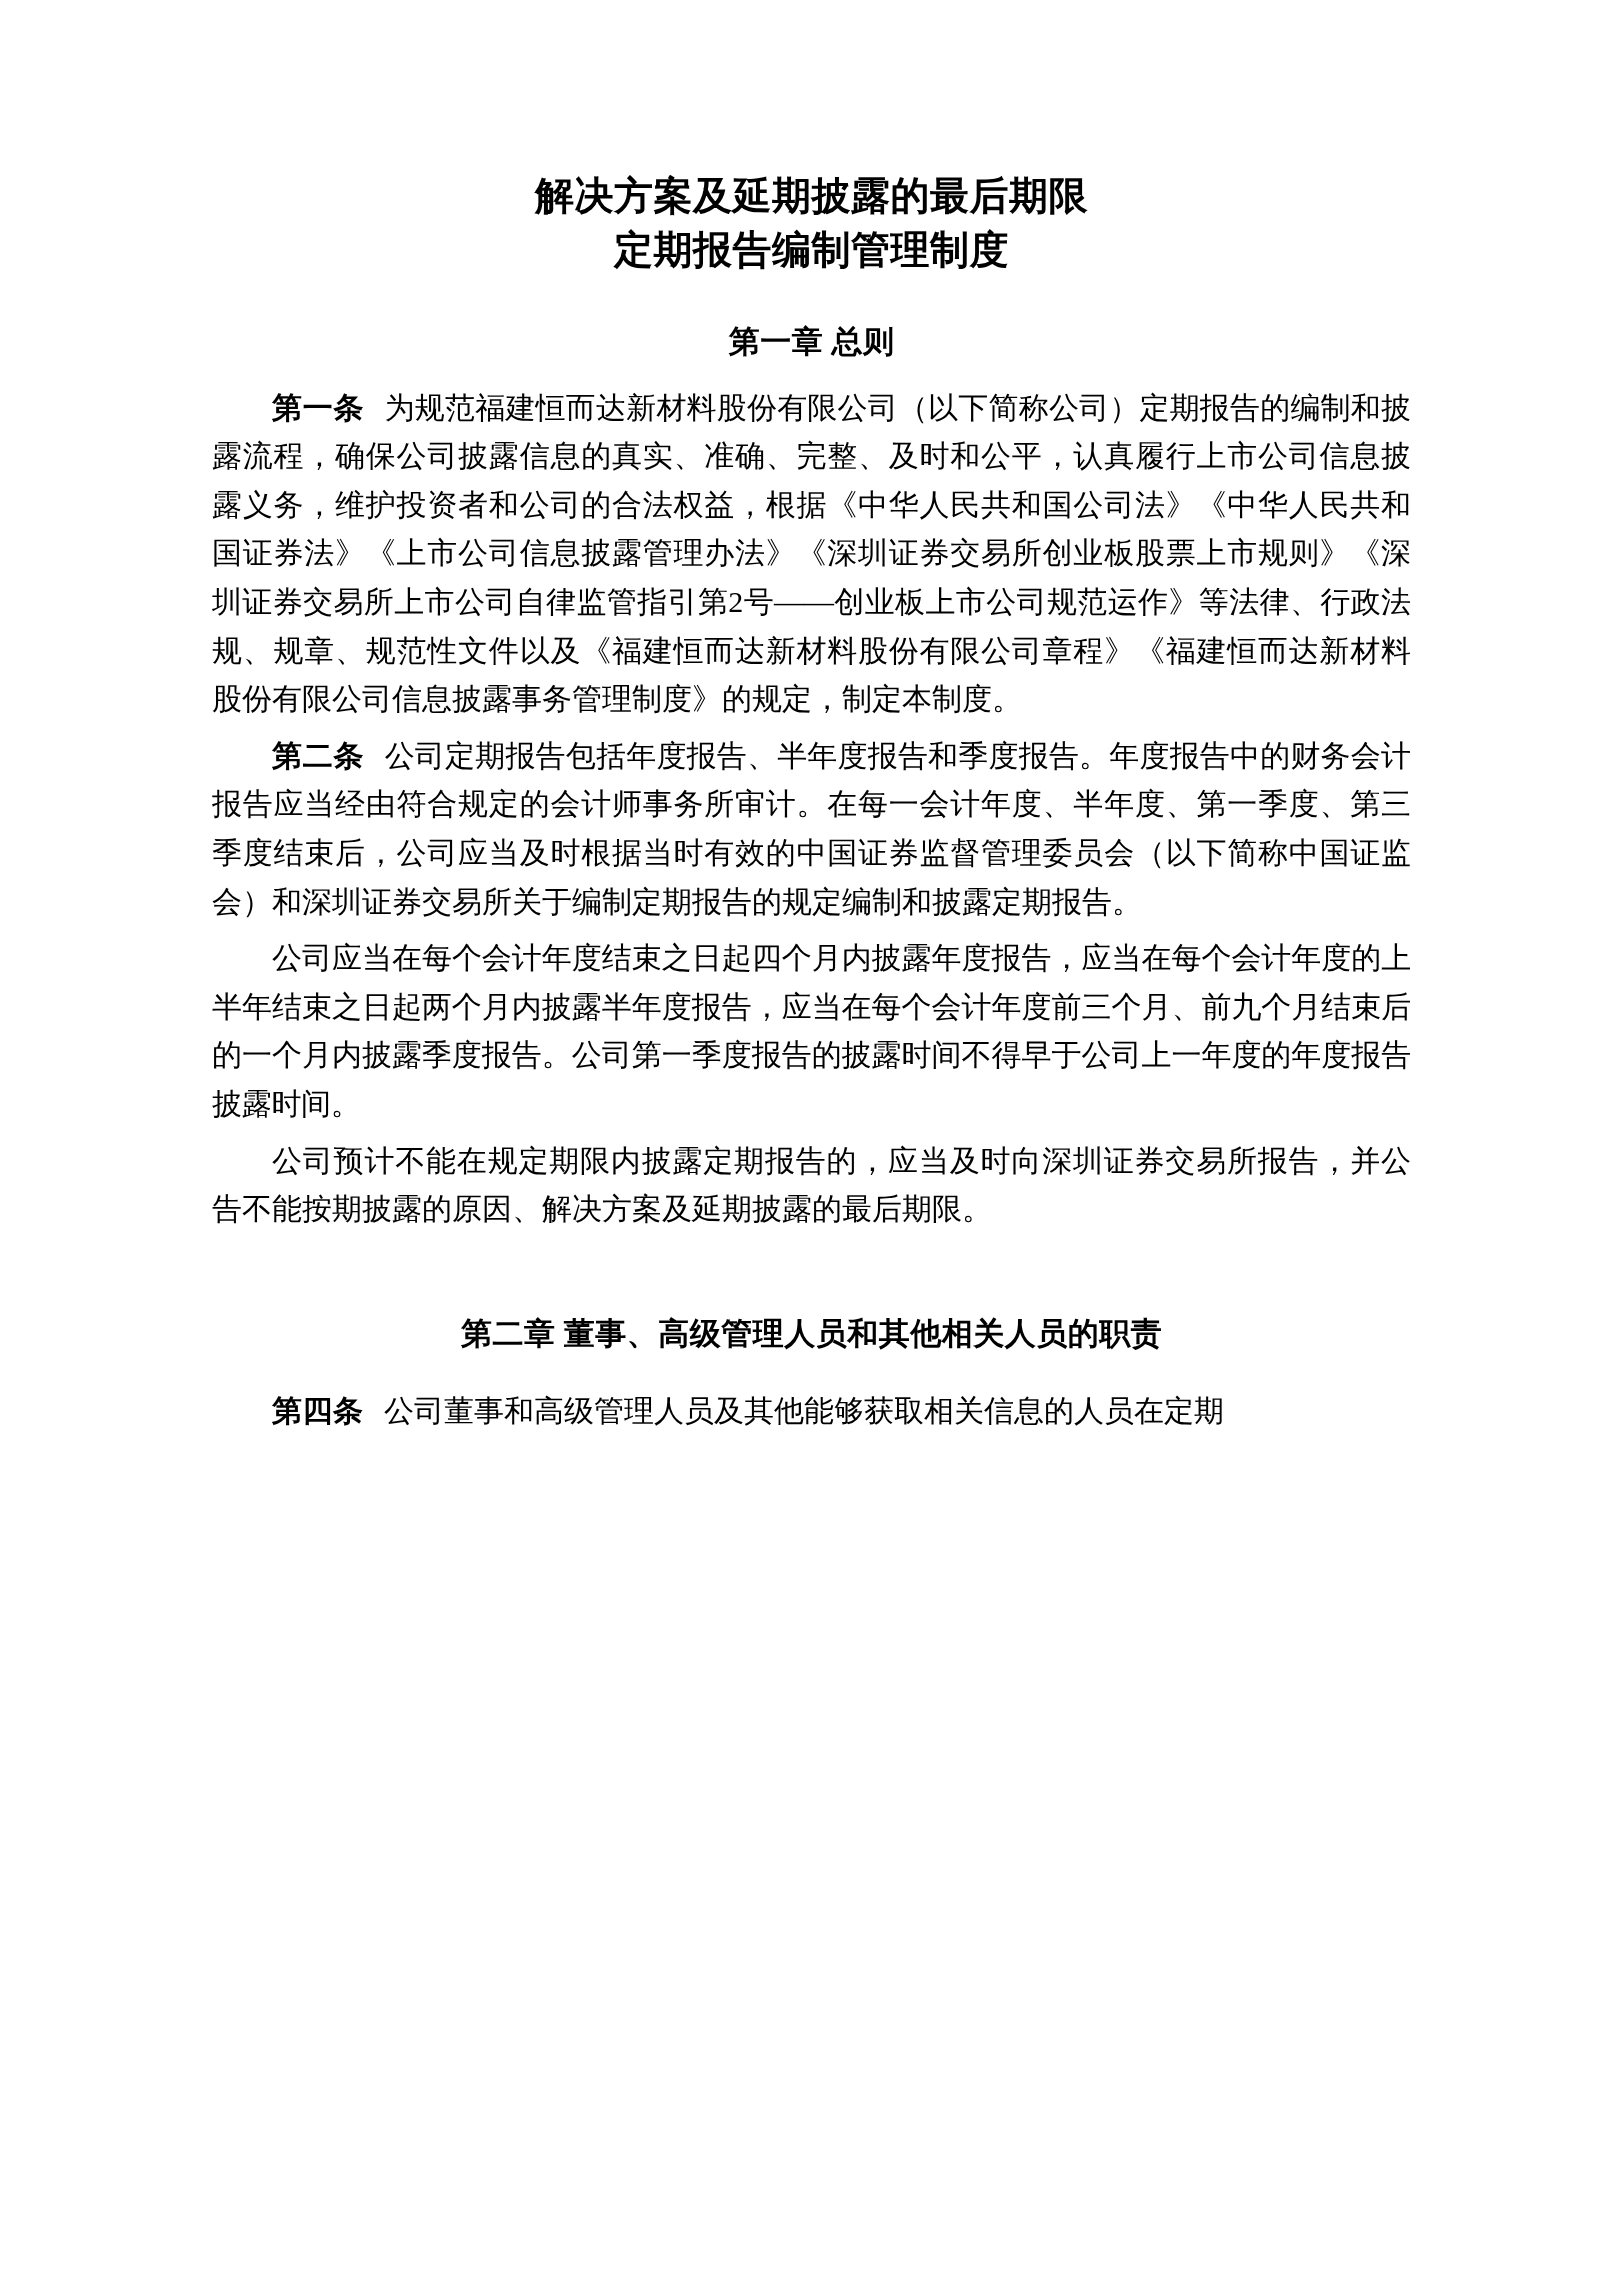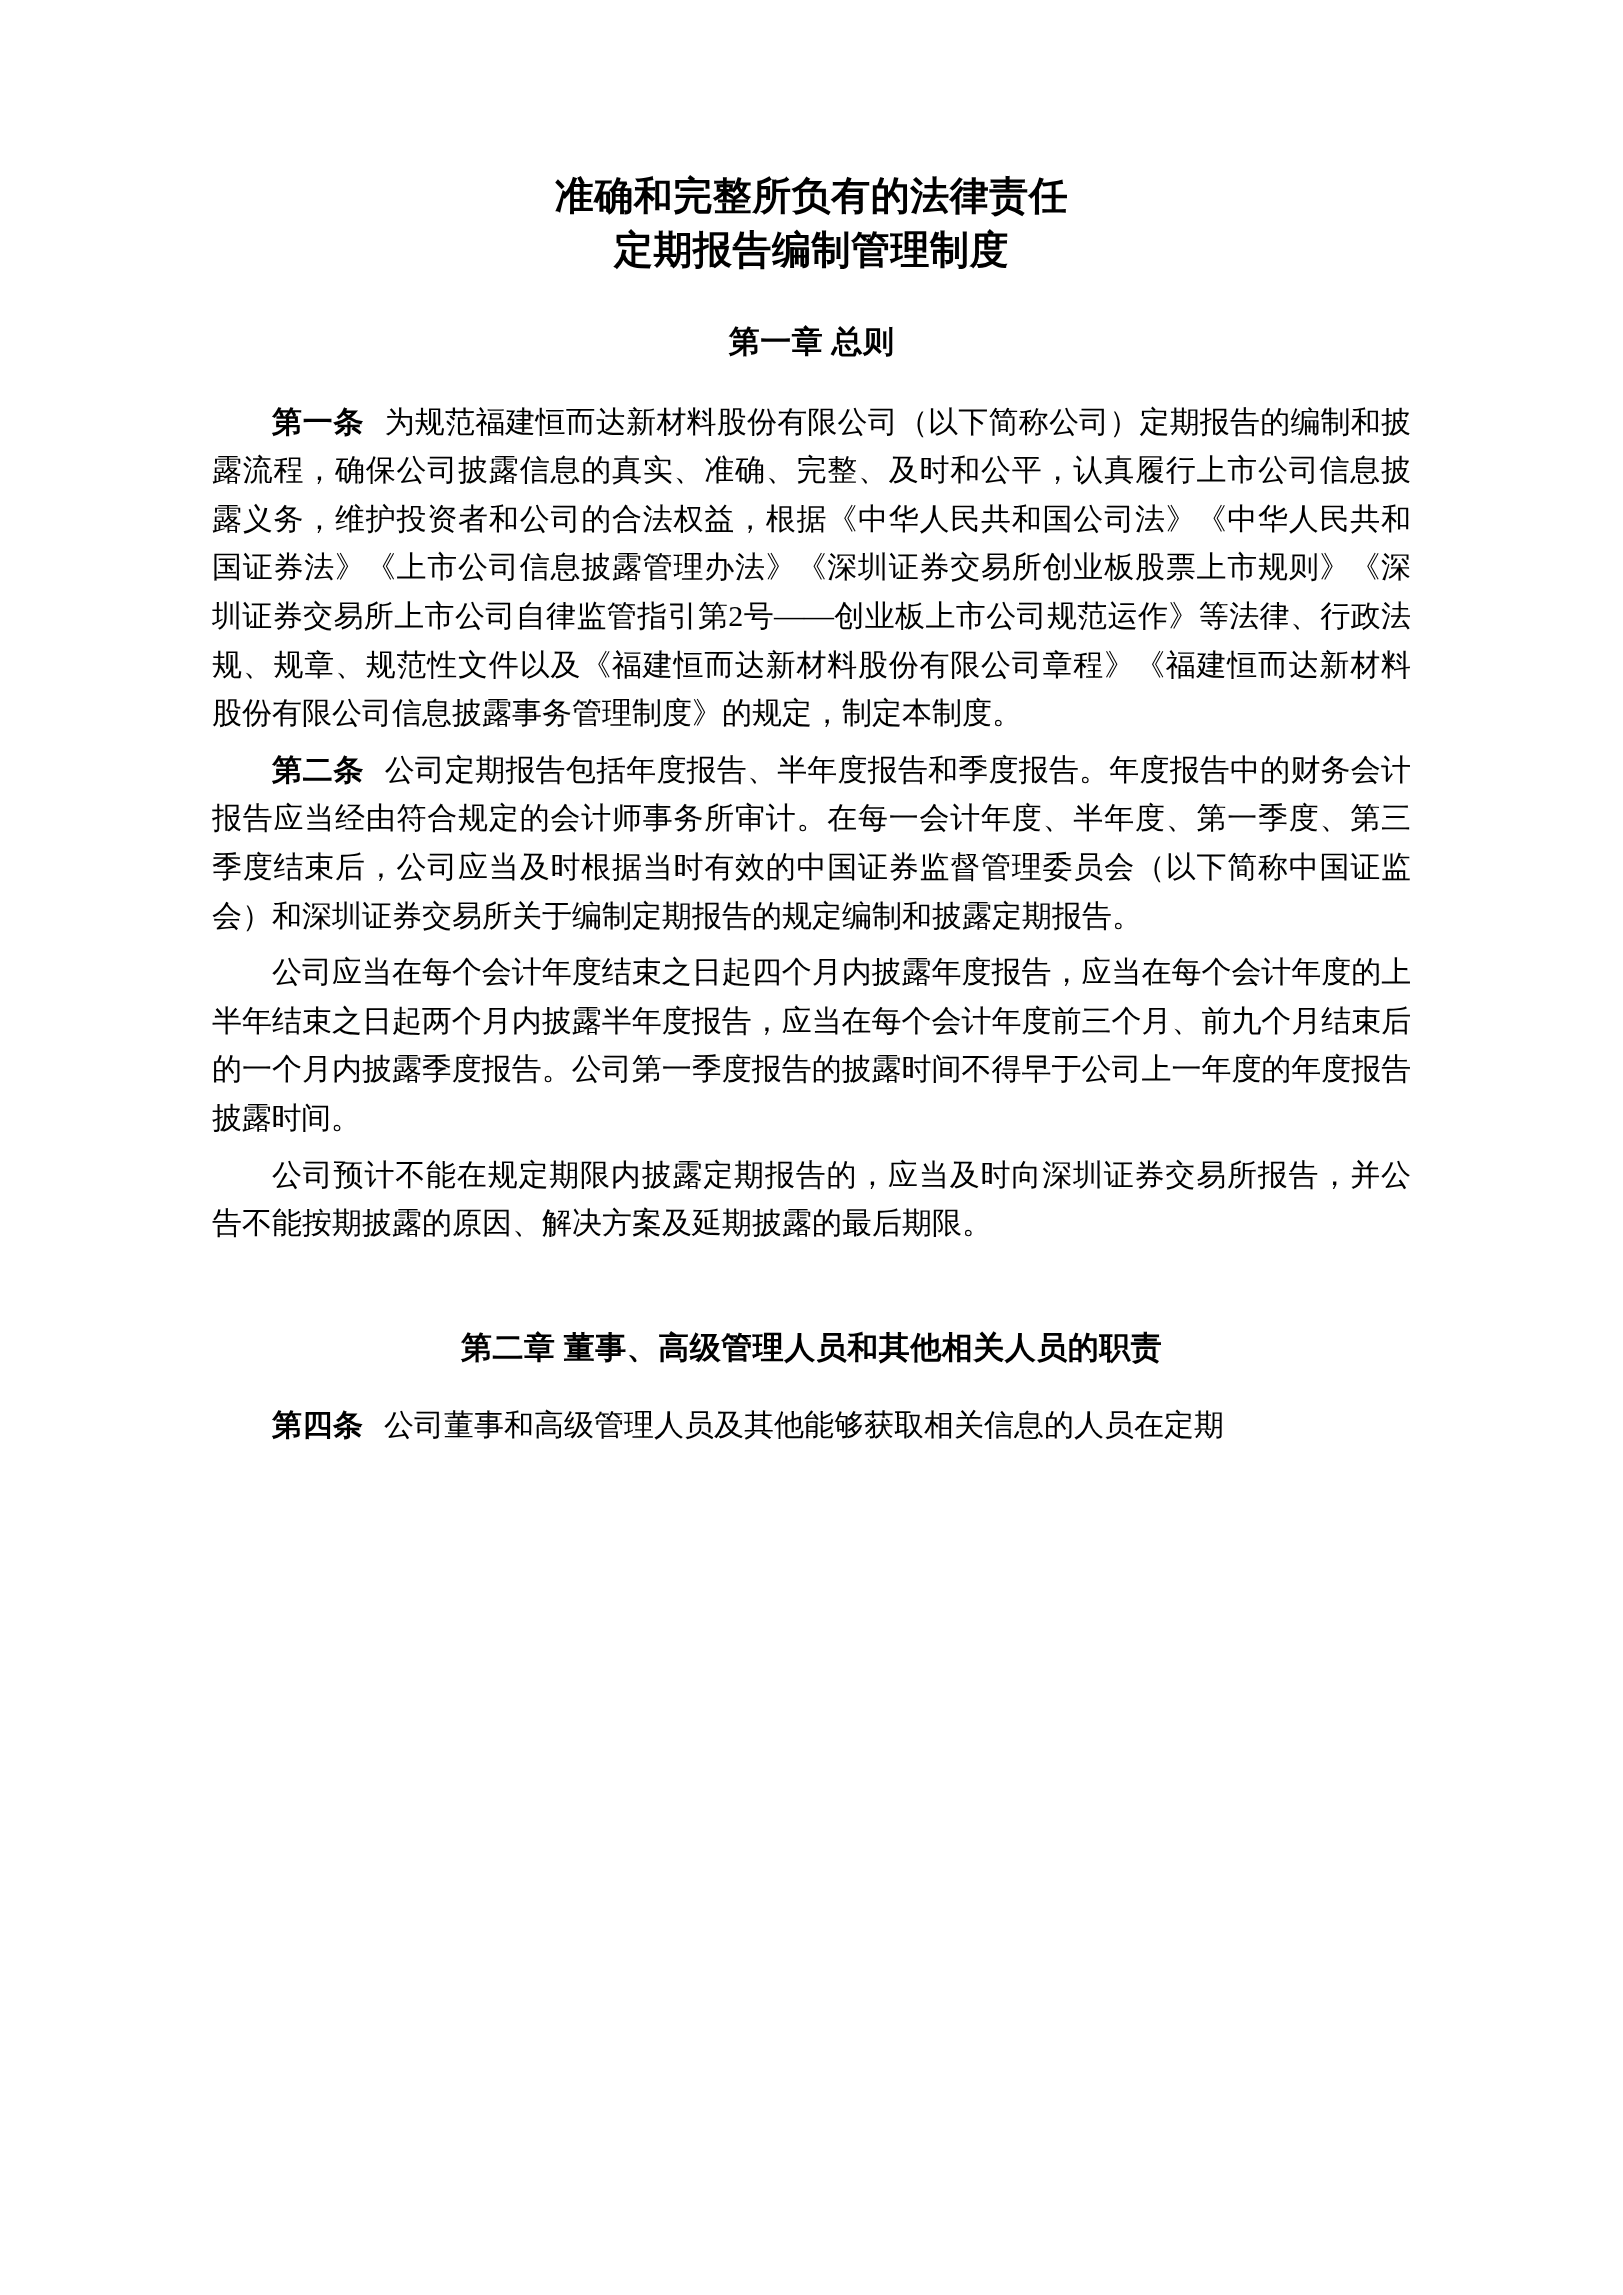--- a/index.html
+++ b/index.html
@@ -28,21 +28,21 @@
     letter-spacing: 0.5px;
   }
   .doc-title .line {
     display: block;
   }
   .chapter-heading {
     text-align: center;
     font-size: 31px;
     font-weight: bold;
     margin-top: 44px;
-    margin-bottom: 35px;
+    margin-bottom: 21px;
     letter-spacing: 0.5px;
   }
   .chapter-heading.second {
     margin-top: 79px;
     margin-bottom: 32px;
   }
   p.body-text {
     font-size: 30px;
     line-height: 1.62;
     margin: 8px;
@@ -61,21 +61,21 @@
   .tight {
     letter-spacing: -0.3px;
   }
 </style>
 </head>
 <body>
 
 <div class="page">
 
   <div class="doc-title">
-    <span class="line">准确和完整所负有的法律责任</span>
+    <span class="line">解决方案及延期披露的最后期限</span>
     <span class="line">定期报告编制管理制度</span>
   </div>
 
   <div class="chapter-heading">第一章  总则</div>
 
   <p class="body-text">
     <span class="art-label">第一条</span><span class="gap"></span><span>为规范福建恒而达新材料股份有限公司（以下简称公司）定期报告的编制和披露流程，确保公司披露信息的真实、准确、完整、及时和公平，认真履行上市公司信息披露义务，维护投资者和公司的合法权益，根据《中华人民共和国公司法》《中华人民共和国证券法》《上市公司信息披露管理办法》《深圳证券交易所创业板股票上市规则》《深圳证券交易所上市公司自律监管指引第2号——创业板上市公司规范运作》等法律、行政法规、规章、规范性文件以及《福建恒而达新材料股份有限公司章程》《福建恒而达新材料股份有限公司信息披露事务管理制度》的规定，制定本制度。</span>
   </p>
 
   <p class="body-text">

